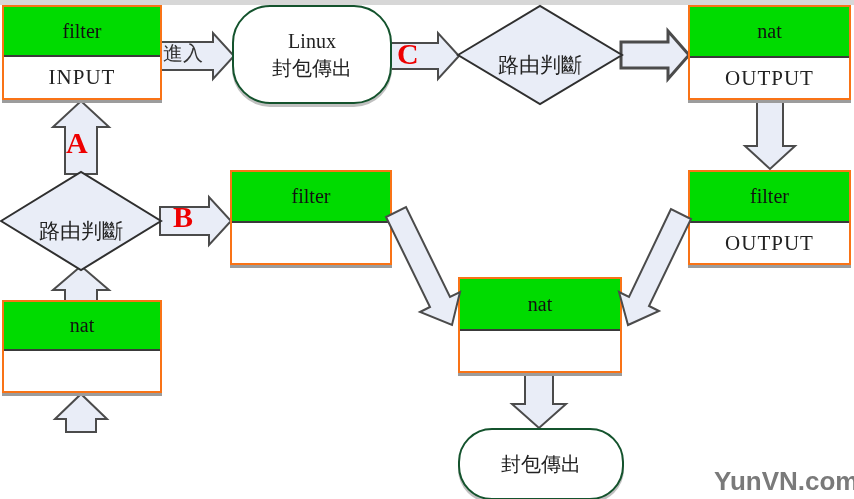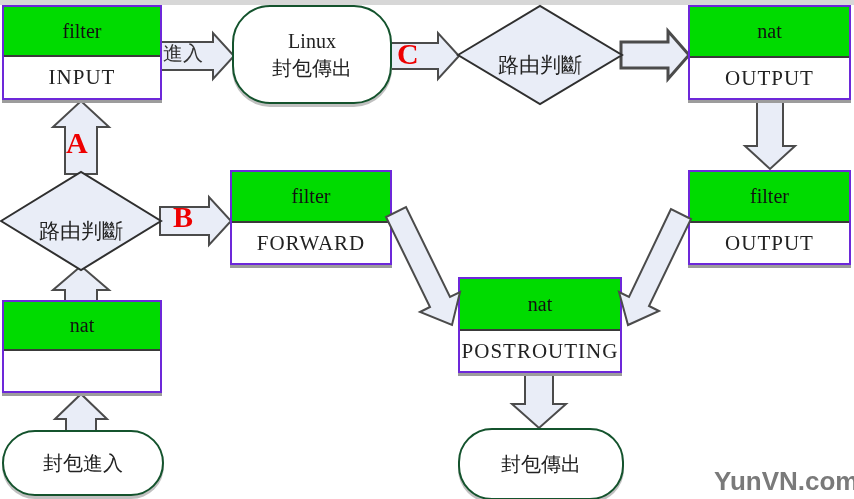--- a/index.html
+++ b/index.html
@@ -11,21 +11,21 @@
   #topstrip{position:absolute;left:0;top:0;width:854px;height:5px;background:#d7d7d7;}
   svg{position:absolute;left:0;top:0;}
   #base-arrows{z-index:1;}
   #overlay-arrows{z-index:3;}
   .arrow{fill:#e9edf7;stroke:#4b4b4b;stroke-width:2;}
   .arrow.thick{stroke-width:3;}
   .diamond{fill:#e9edf7;stroke:#2f2f2f;stroke-width:2;}
 
   .tbox{
     position:absolute;z-index:2;background:#ffffff;
-    border:2px solid #6d28d9;box-shadow:0 3px 0 #9c9c9c;
+    border:2px solid #f97316;box-shadow:0 3px 0 #9c9c9c;
     display:flex;flex-direction:column;
   }
   .tbox .hdr{
     background:#00db00;border-bottom:2px solid #3a3a3a;
     display:flex;align-items:center;justify-content:center;
     font-size:20px;color:#111;flex:0 0 auto;
   }
   .tbox .chain{
     flex:1;display:flex;align-items:center;justify-content:center;
     font-size:21px;color:#222;letter-spacing:1px;
@@ -79,40 +79,35 @@
     <div class="chain">OUTPUT</div>
   </div>
 
   <div class="tbox" style="left:688px;top:170px;width:163px;height:95px;">
     <div class="hdr" style="height:51px;">filter</div>
     <div class="chain">OUTPUT</div>
   </div>
 
   <div class="tbox" style="left:230px;top:170px;width:162px;height:95px;">
     <div class="hdr" style="height:51px;">filter</div>
-    <div class="chain">FORWARD</div>
   </div>
 
   <div class="tbox" style="left:458px;top:277px;width:164px;height:96px;">
     <div class="hdr" style="height:52px;">nat</div>
-    <div class="chain">POSTROUTING</div>
   </div>
 
   <div class="tbox" style="left:2px;top:300px;width:160px;height:93px;">
     <div class="hdr" style="height:49px;">nat</div>
   </div>
 
   <div class="stadium" style="left:232px;top:5px;width:160px;height:99px;border-radius:38px;">
     <div>Linux</div>
     <div>封包傳出</div>
   </div>
 
-  <div class="stadium" style="left:2px;top:430px;width:162px;height:66px;border-radius:33px;">
-    <div>封包進入</div>
-  </div>
 
   <div class="stadium" style="left:458px;top:428px;width:166px;height:72px;border-radius:34px;">
     <div>封包傳出</div>
   </div>
 
   <div class="dlabel" style="left:468px;top:43px;width:144px;">路由判斷</div>
   <div class="dlabel" style="left:10px;top:209px;width:142px;">路由判斷</div>
 
   <svg id="overlay-arrows" width="854" height="499" viewBox="0 0 854 499">
     <polygon class="arrow" points="386,217 430,307 420,312 452,325 460,292 450,297 406,207"></polygon>

